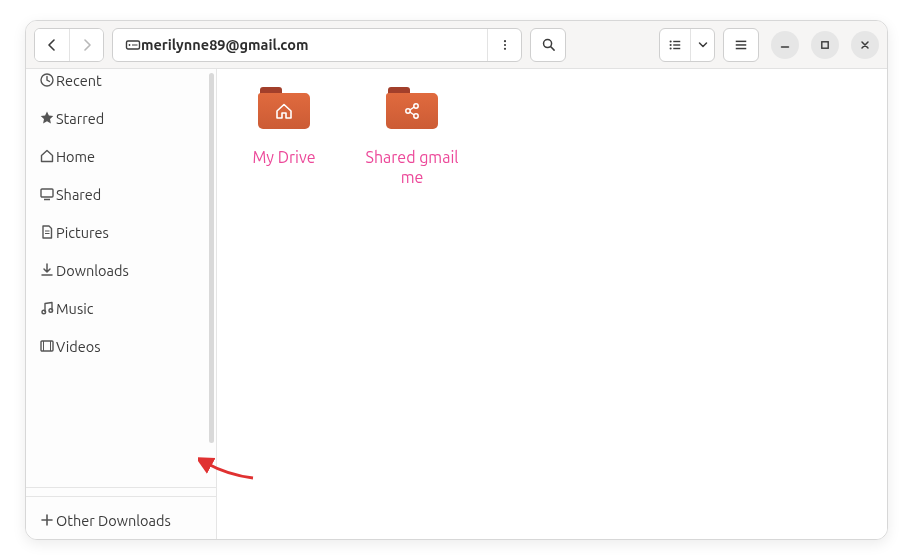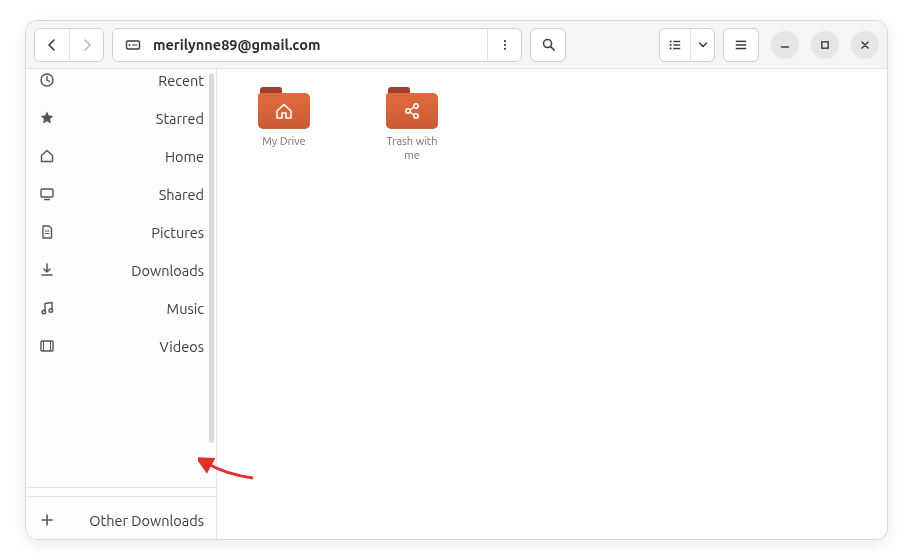--- a/index.html
+++ b/index.html
@@ -64,21 +64,21 @@
     border-radius: 6px;
     background: #ffffff;
     overflow: hidden;
     min-width: 410px;
   }
   .path-segment {
     display: flex;
     align-items: center;
     padding: 0 12px;
     height: 100%;
-    gap: 12px;
+    gap: 0;
     font-weight: 700;
     cursor: pointer;
   }
   .path-icon {
     width: 16px;
     height: 16px;
     display: inline-flex;
     align-items: center;
     justify-content: center;
   }
@@ -149,24 +149,22 @@
   .side-scroll {
     flex: 1;
     overflow: hidden;
     position: relative;
   }
   .side-item {
     display: flex;
     align-items: center;
     height: 38px;
     padding: 4px 12px;
-    gap: 14px;
     cursor: pointer;
     color: #3b3b3b;
-    text-align: right;
   }
   .side-item.active {
     background: #e9e9e7;
   }
   .side-icon {
     width: 18px;
     height: 18px;
     display: inline-flex;
     align-items: center;
     justify-content: center;
@@ -241,23 +239,24 @@
     right: 0;
     bottom: 0;
     background: linear-gradient(#e06a3e, #cc5c35);
     border-radius: 3px 5px 5px 5px;
     display: flex;
     align-items: center;
     justify-content: center;
   }
   .folder-glyph svg { width: 20px; height: 20px; }
   .file-label {
-    font-size: 11px;
-    color: #737373;
+    font-size: 16px;
+    color: #ec4899;
     line-height: 1.25;
+    margin-top: 12px;
   }
   
   .annotation-arrow {
     position: absolute;
     pointer-events: none;
   }
   svg { display: block; }
 </style>
 </head>
 <body>
@@ -481,21 +480,21 @@
               <svg viewBox="0 0 20 20">
                   <circle cx="6" cy="10" r="2.2" fill="none" stroke="#fff" stroke-width="1.5"></circle>
                   <circle cx="14" cy="5" r="2.2" fill="none" stroke="#fff" stroke-width="1.5"></circle>
                   <circle cx="14" cy="15" r="2.2" fill="none" stroke="#fff" stroke-width="1.5"></circle>
                   <line x1="7.8" y1="9" x2="12.2" y2="6" stroke="#fff" stroke-width="1.5"></line>
                   <line x1="7.8" y1="11" x2="12.2" y2="14" stroke="#fff" stroke-width="1.5"></line>
                 </svg>
             </span>
           </div>
         </div>
-        <div class="file-label" style="white-space:pre-line">Trash with
+        <div class="file-label" style="white-space:pre-line">Shared gmail
 me</div>
       </div>
     </div>
 
   </div>
 </div>
 
 <svg class="annotation-arrow" width="60" height="32" style="left:198px; top:453px;">
   <defs>
     <marker id="arrowhead" markerWidth="8" markerHeight="8" refX="2" refY="3" orient="auto">

